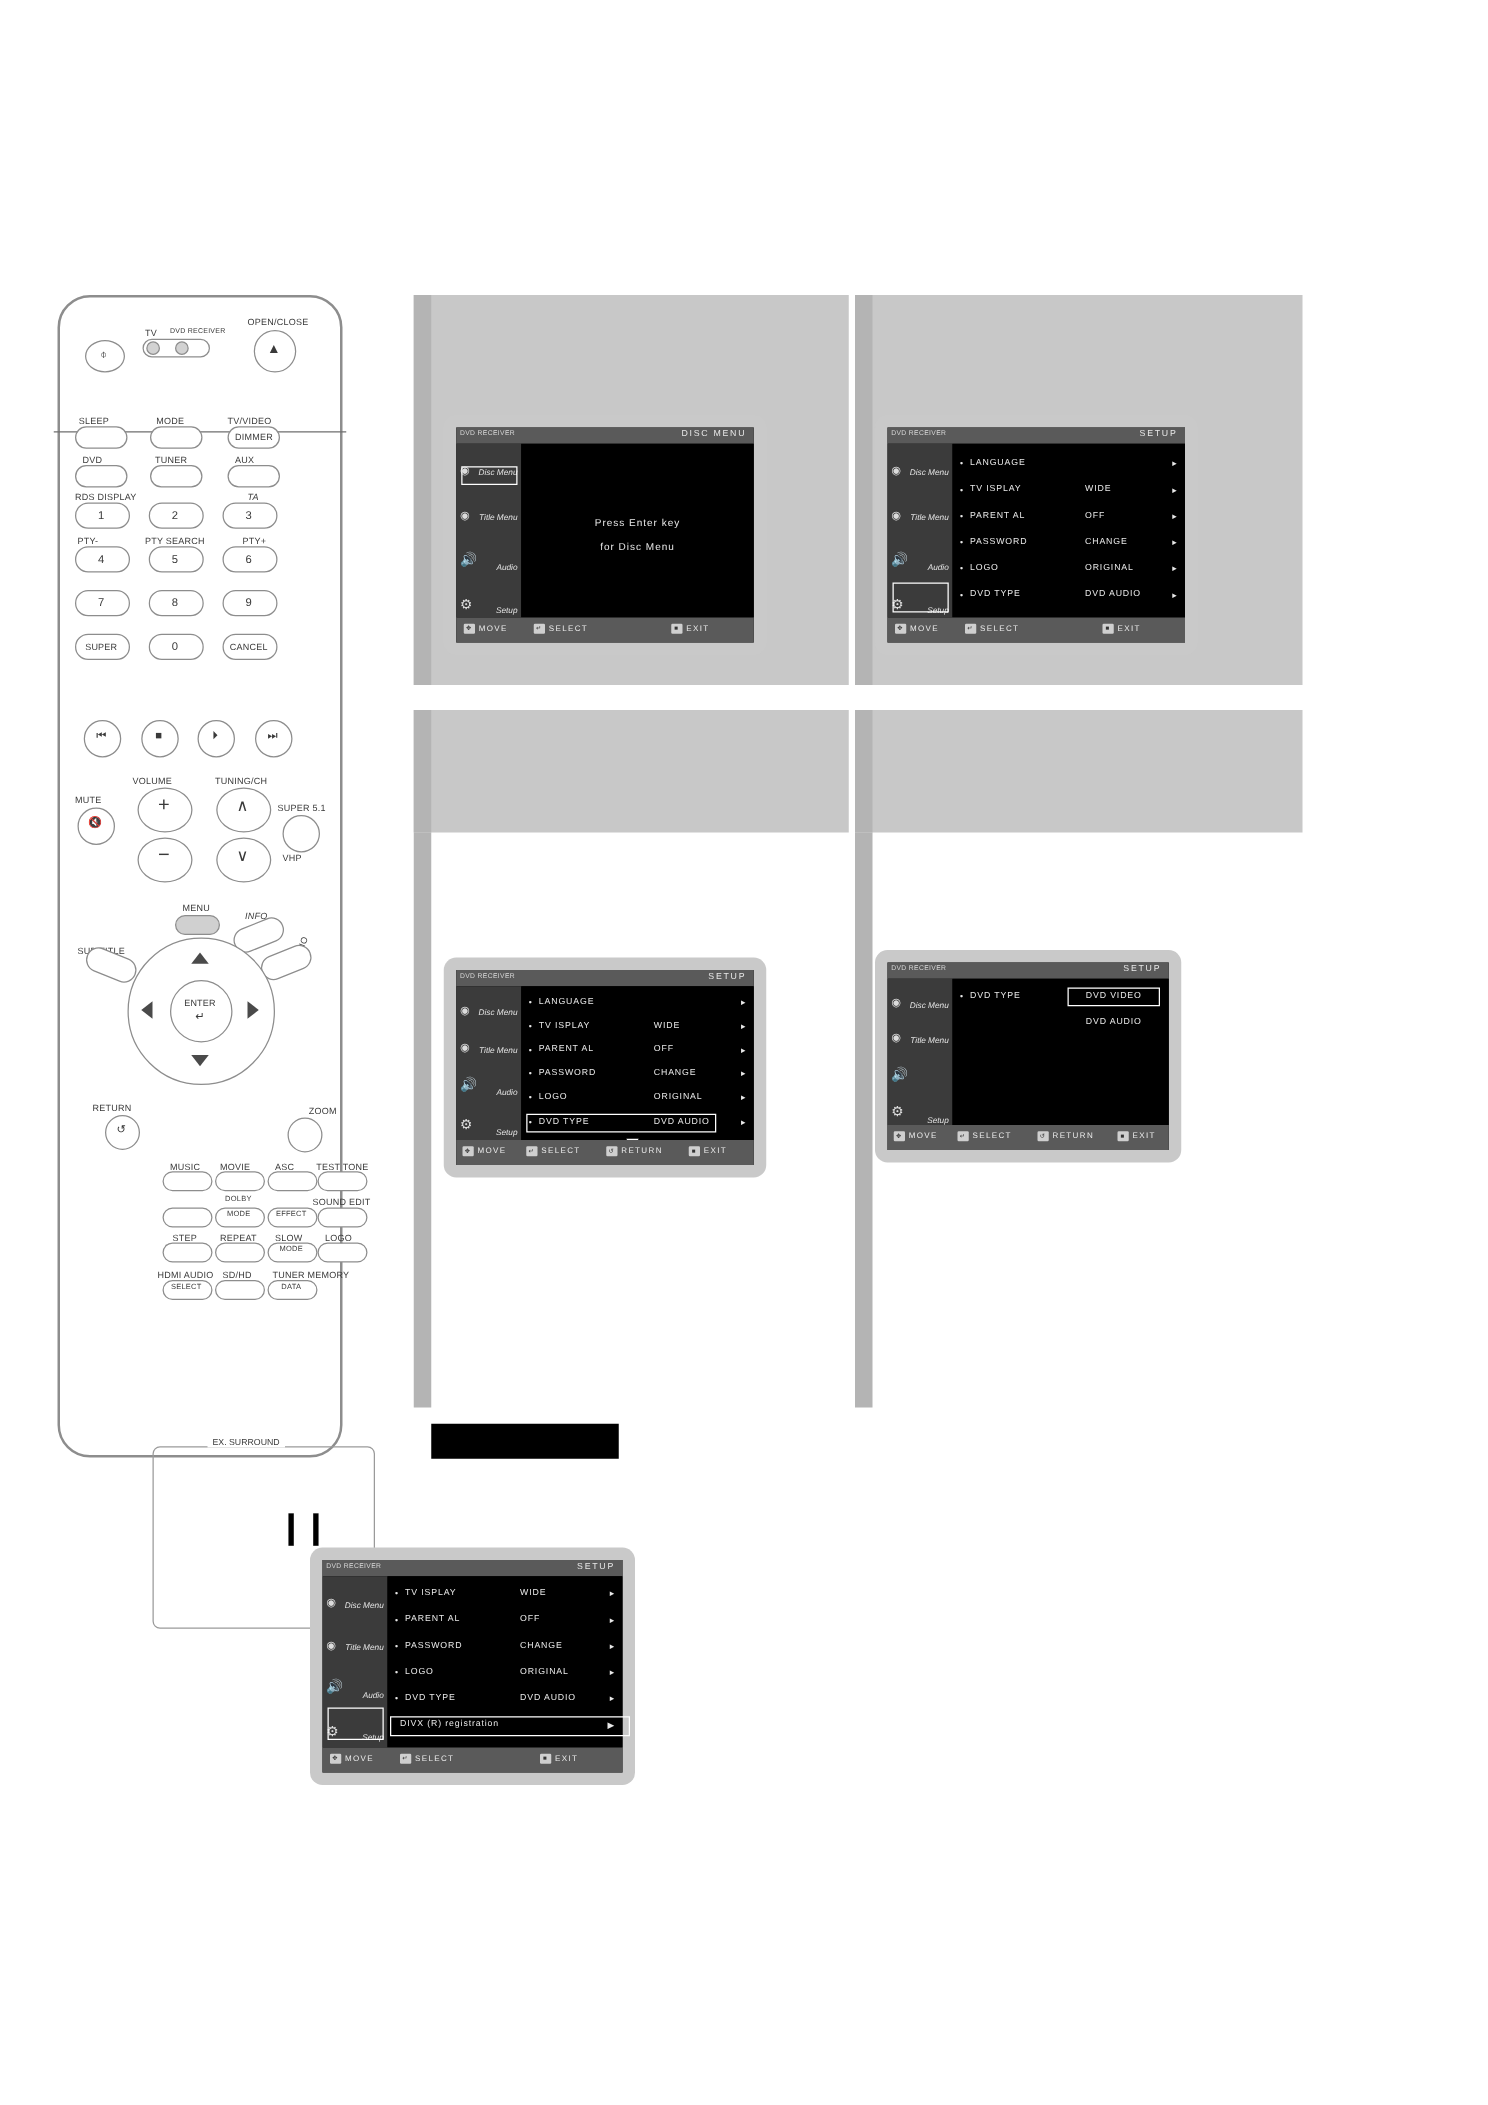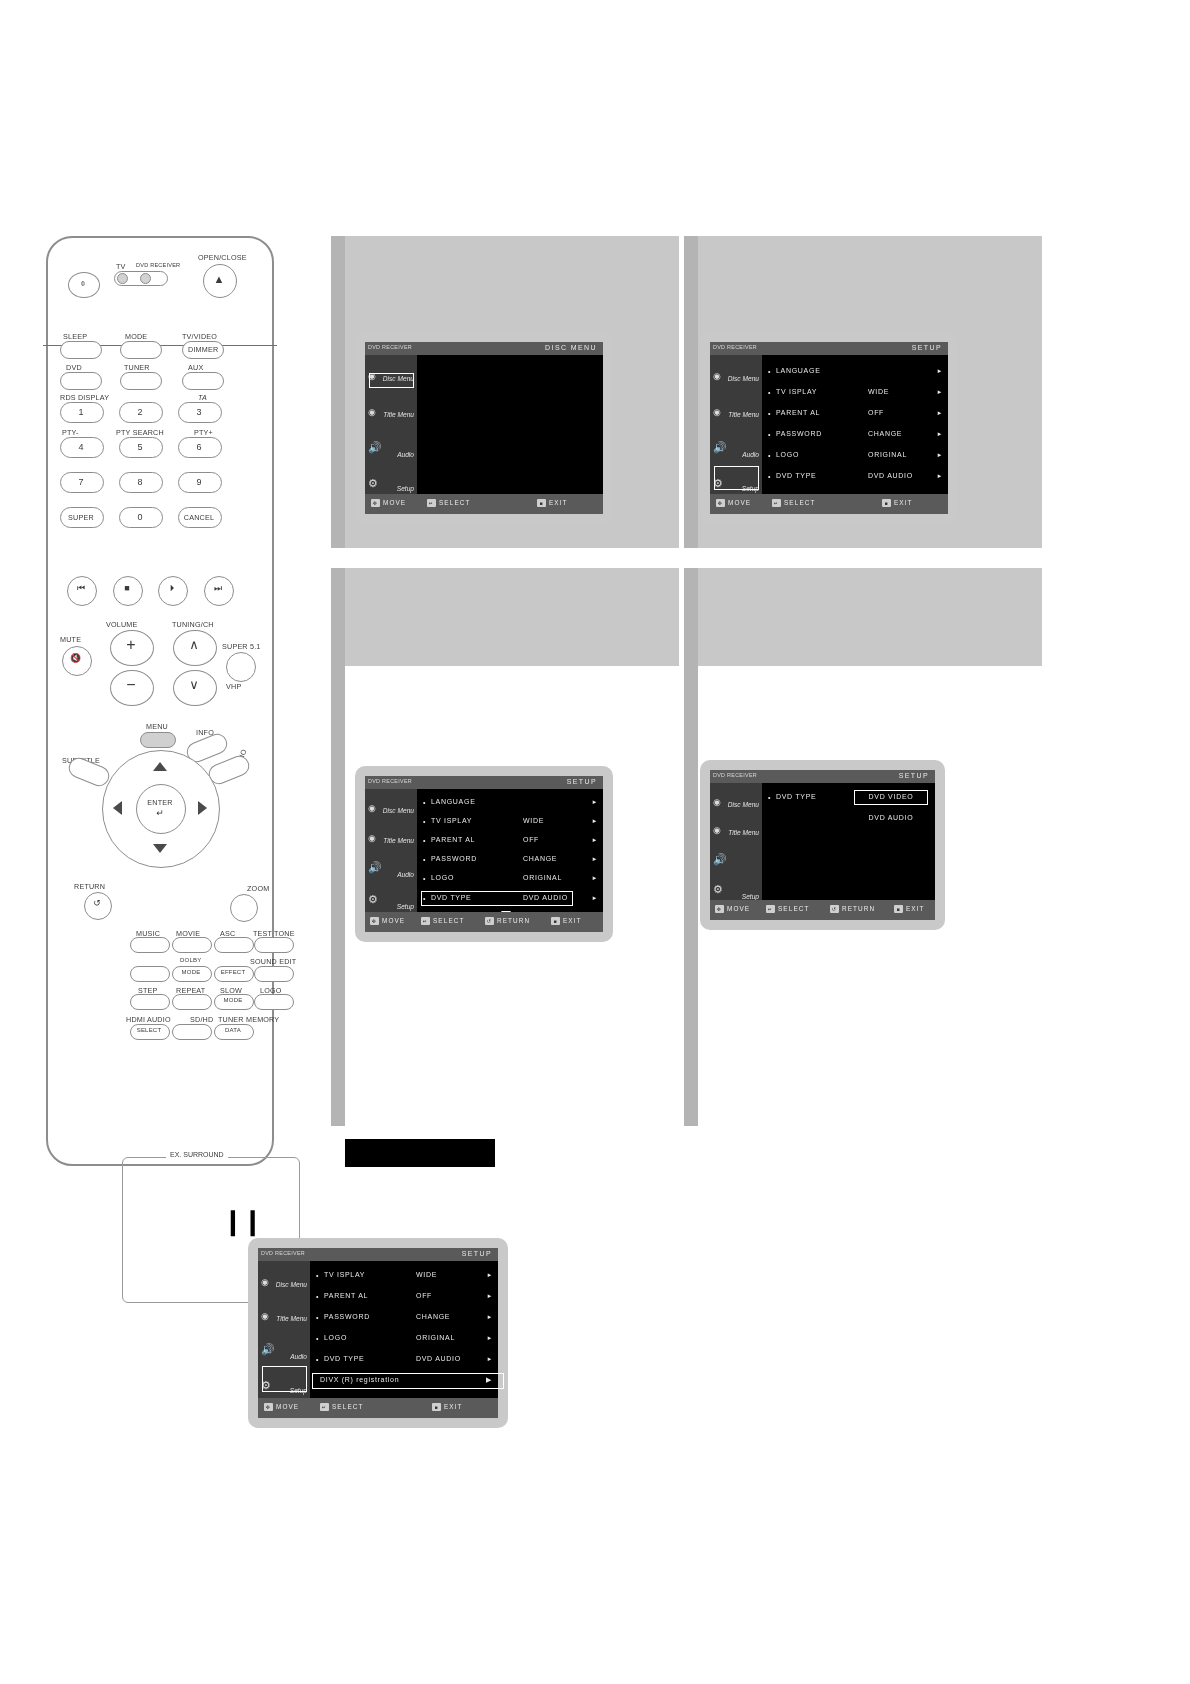--- a/index.html
+++ b/index.html
@@ -148,21 +148,21 @@
     <div class="lbl" style="left:12px;top:397px;">MUTE</div>
     <div class="btn r" style="left:14px;top:408px;width:28px;height:28px;"></div>
     <div class="glyph" style="left:14px;top:415px;width:28px;">🔇</div>
 
     <div class="lbl" style="left:174px;top:404px;">SUPER 5.1</div>
     <div class="btn r" style="left:178px;top:414px;width:28px;height:28px;"></div>
     <div class="lbl" style="left:178px;top:444px;">VHP</div>
 
     <div class="lbl" style="left:98px;top:484px;">MENU</div>
     <div class="btn" style="left:92px;top:494px;width:34px;height:14px;background:#d0d0d0;"></div>
-    <div class="lbl" style="left:148px;top:490px;">INFO</div>
+    <div class="lbl" style="left:148px;top:490px;font-style:italic;">INFO</div>
     <div class="btn" style="left:138px;top:500px;width:40px;height:18px;transform:rotate(-22deg);"></div>
 
     <div class="lbl" style="left:14px;top:518px;">SUB TITLE</div>
     <div class="btn" style="left:20px;top:524px;width:40px;height:18px;transform:rotate(22deg);"></div>
     <div class="lbl" style="left:180px;top:518px;transform:rotate(-68deg);">AUDIO</div>
     <div class="btn" style="left:160px;top:522px;width:40px;height:18px;transform:rotate(-22deg);"></div>
 
     <div class="dpad" style="left:54px;top:512px;width:116px;height:116px;"></div>
     <div class="enter" style="left:88px;top:546px;width:48px;height:48px;"></div>
     <div class="lbl c" style="left:88px;top:560px;width:48px;">ENTER</div>
@@ -206,21 +206,21 @@
     <div class="btn" style="left:124px;top:756px;width:38px;height:14px;"></div>
     <div class="lbl" style="left:172px;top:748px;">SLOW</div>
     <div class="btn" style="left:166px;top:756px;width:38px;height:14px;"></div>
     <div class="lbl c" style="left:166px;top:759px;width:38px;font-size:6px;">MODE</div>
     <div class="lbl" style="left:212px;top:748px;">LOGO</div>
     <div class="btn" style="left:206px;top:756px;width:38px;height:14px;"></div>
 
     <div class="lbl" style="left:78px;top:777px;">HDMI AUDIO</div>
     <div class="btn" style="left:82px;top:786px;width:38px;height:14px;"></div>
     <div class="lbl c" style="left:82px;top:789px;width:38px;font-size:6px;">SELECT</div>
-    <div class="lbl" style="left:142px;top:777px;">SD/HD</div>
+    <div class="lbl" style="left:118px;top:777px;padding-left:12px;">SD/HD</div>
     <div class="btn" style="left:124px;top:786px;width:38px;height:14px;"></div>
     <div class="lbl" style="left:170px;top:777px;">TUNER MEMORY</div>
     <div class="btn" style="left:166px;top:786px;width:38px;height:14px;"></div>
     <div class="lbl c" style="left:166px;top:789px;width:38px;font-size:6px;">DATA</div>
   </div>
 
   <div class="panel" style="left:331px;top:236px;width:348px;height:312px;">
     <div class="bar"></div>
   </div>
 
@@ -234,20 +234,24 @@
         <div class="side-ico" style="top:16px;">◉</div>
         <div class="side-item" style="top:20px;">Disc Menu</div>
         <div class="side-ico" style="top:52px;">◉</div>
         <div class="side-item" style="top:56px;">Title Menu</div>
         <div class="side-ico" style="top:86px;font-size:11px;">🔊</div>
         <div class="side-item" style="top:96px;">Audio</div>
         <div class="side-ico" style="top:122px;font-size:11px;">⚙</div>
         <div class="side-item" style="top:130px;">Setup</div>
       </div>
       <div class="sel-box" style="left:4px;top:31px;width:45px;height:15px;"></div>
+      <div class="osd-body">
+        <div class="center-text" style="top:59px;">Press Enter key</div>
+        <div class="center-text" style="top:78px;">for Disc Menu</div>
+      </div>
       <div class="osd-bottom">
         <div class="bt-item" style="left:6px;"><span class="bt-key">✥</span><span>MOVE</span></div>
         <div class="bt-item" style="left:62px;"><span class="bt-key">↵</span><span>SELECT</span></div>
         <div class="bt-item" style="left:172px;"><span class="bt-key">■</span><span>EXIT</span></div>
       </div>
     </div>
   </div>
 
   <div class="panel" style="left:684px;top:236px;width:358px;height:312px;">
     <div class="bar"></div>

